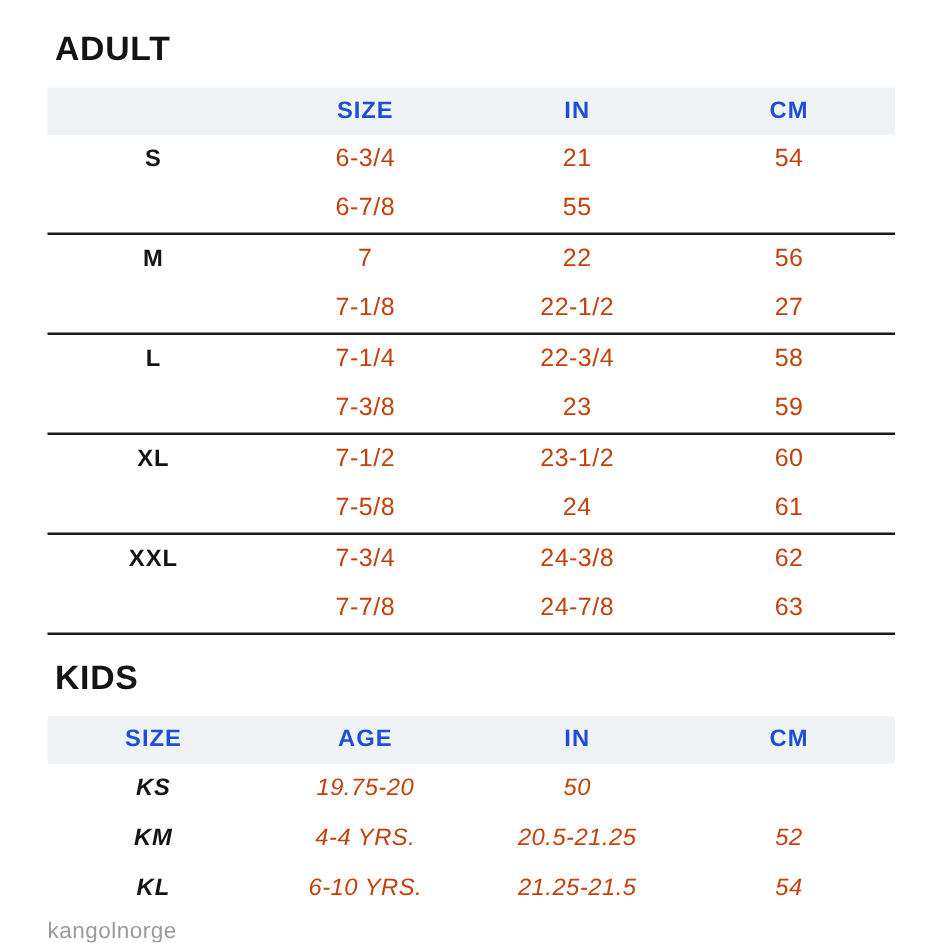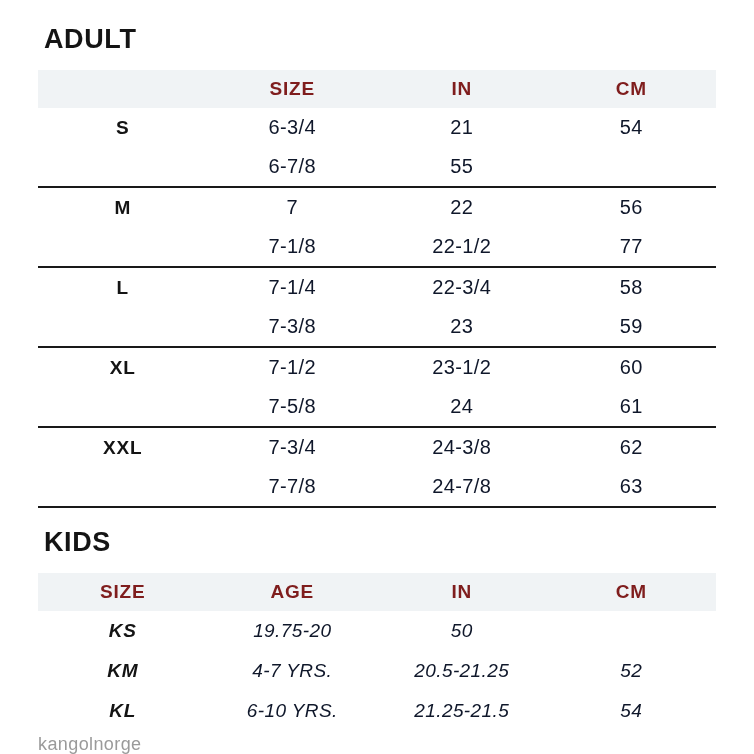--- a/index.html
+++ b/index.html
@@ -19,29 +19,29 @@
   .section-heading.kids { margin-top:19px; }
 
   .table { width:678px; }
 
   .thead {
     display:grid; grid-template-columns:repeat(4,1fr);
     background:#f0f3f5; height:38px; align-items:center;
   }
   .th {
     text-align:center; font-weight:700; font-size:19px;
-    letter-spacing:0.8px; color:#7f1d1d;
+    letter-spacing:0.8px; color:#1d4ed8;
   }
 
   .tr {
     display:grid; grid-template-columns:repeat(4,1fr);
     height:39px; align-items:center;
   }
   .kids-table .tr { height:40px;font-style:italic; }
-  .td { text-align:center; font-size:20px; font-weight:400; color:#0f172a; letter-spacing:0.4px; }
+  .td { text-align:center; font-size:20px; font-weight:400; color:#c2410c; letter-spacing:0.4px; }
   .td.label { font-weight:700; font-size:19px; color:#141414; letter-spacing:0.8px; }
   .kids-table .td { font-size:19px; }
 
   .group { border-bottom:2.5px solid #191919; }
 
   .footer {
     margin-top:3px;
     font-size:18px; color:#9a9a9a; letter-spacing:0.4px;
   }
 </style>
@@ -78,21 +78,21 @@
       <div class="tr">
         <div class="td label">M</div>
         <div class="td">7</div>
         <div class="td">22</div>
         <div class="td">56</div>
       </div>
       <div class="tr">
         <div class="td label"></div>
         <div class="td">7-1/8</div>
         <div class="td">22-1/2</div>
-        <div class="td">77</div>
+        <div class="td">27</div>
       </div>
     </div>
 
     <div class="group">
       <div class="tr">
         <div class="td label">L</div>
         <div class="td">7-1/4</div>
         <div class="td">22-3/4</div>
         <div class="td">58</div>
       </div>
@@ -145,21 +145,21 @@
       <div class="th">CM</div>
     </div>
 
     <div class="tr">
       <div class="td label">KS</div>
       <div class="td">19.75-20</div>
       <div class="td">50</div>
     </div>
     <div class="tr">
       <div class="td label">KM</div>
-      <div class="td">4-7 YRS.</div>
+      <div class="td">4-4 YRS.</div>
       <div class="td">20.5-21.25</div>
       <div class="td">52</div>
     </div>
     <div class="tr">
       <div class="td label">KL</div>
       <div class="td">6-10 YRS.</div>
       <div class="td">21.25-21.5</div>
       <div class="td">54</div>
     </div>
   </div>

